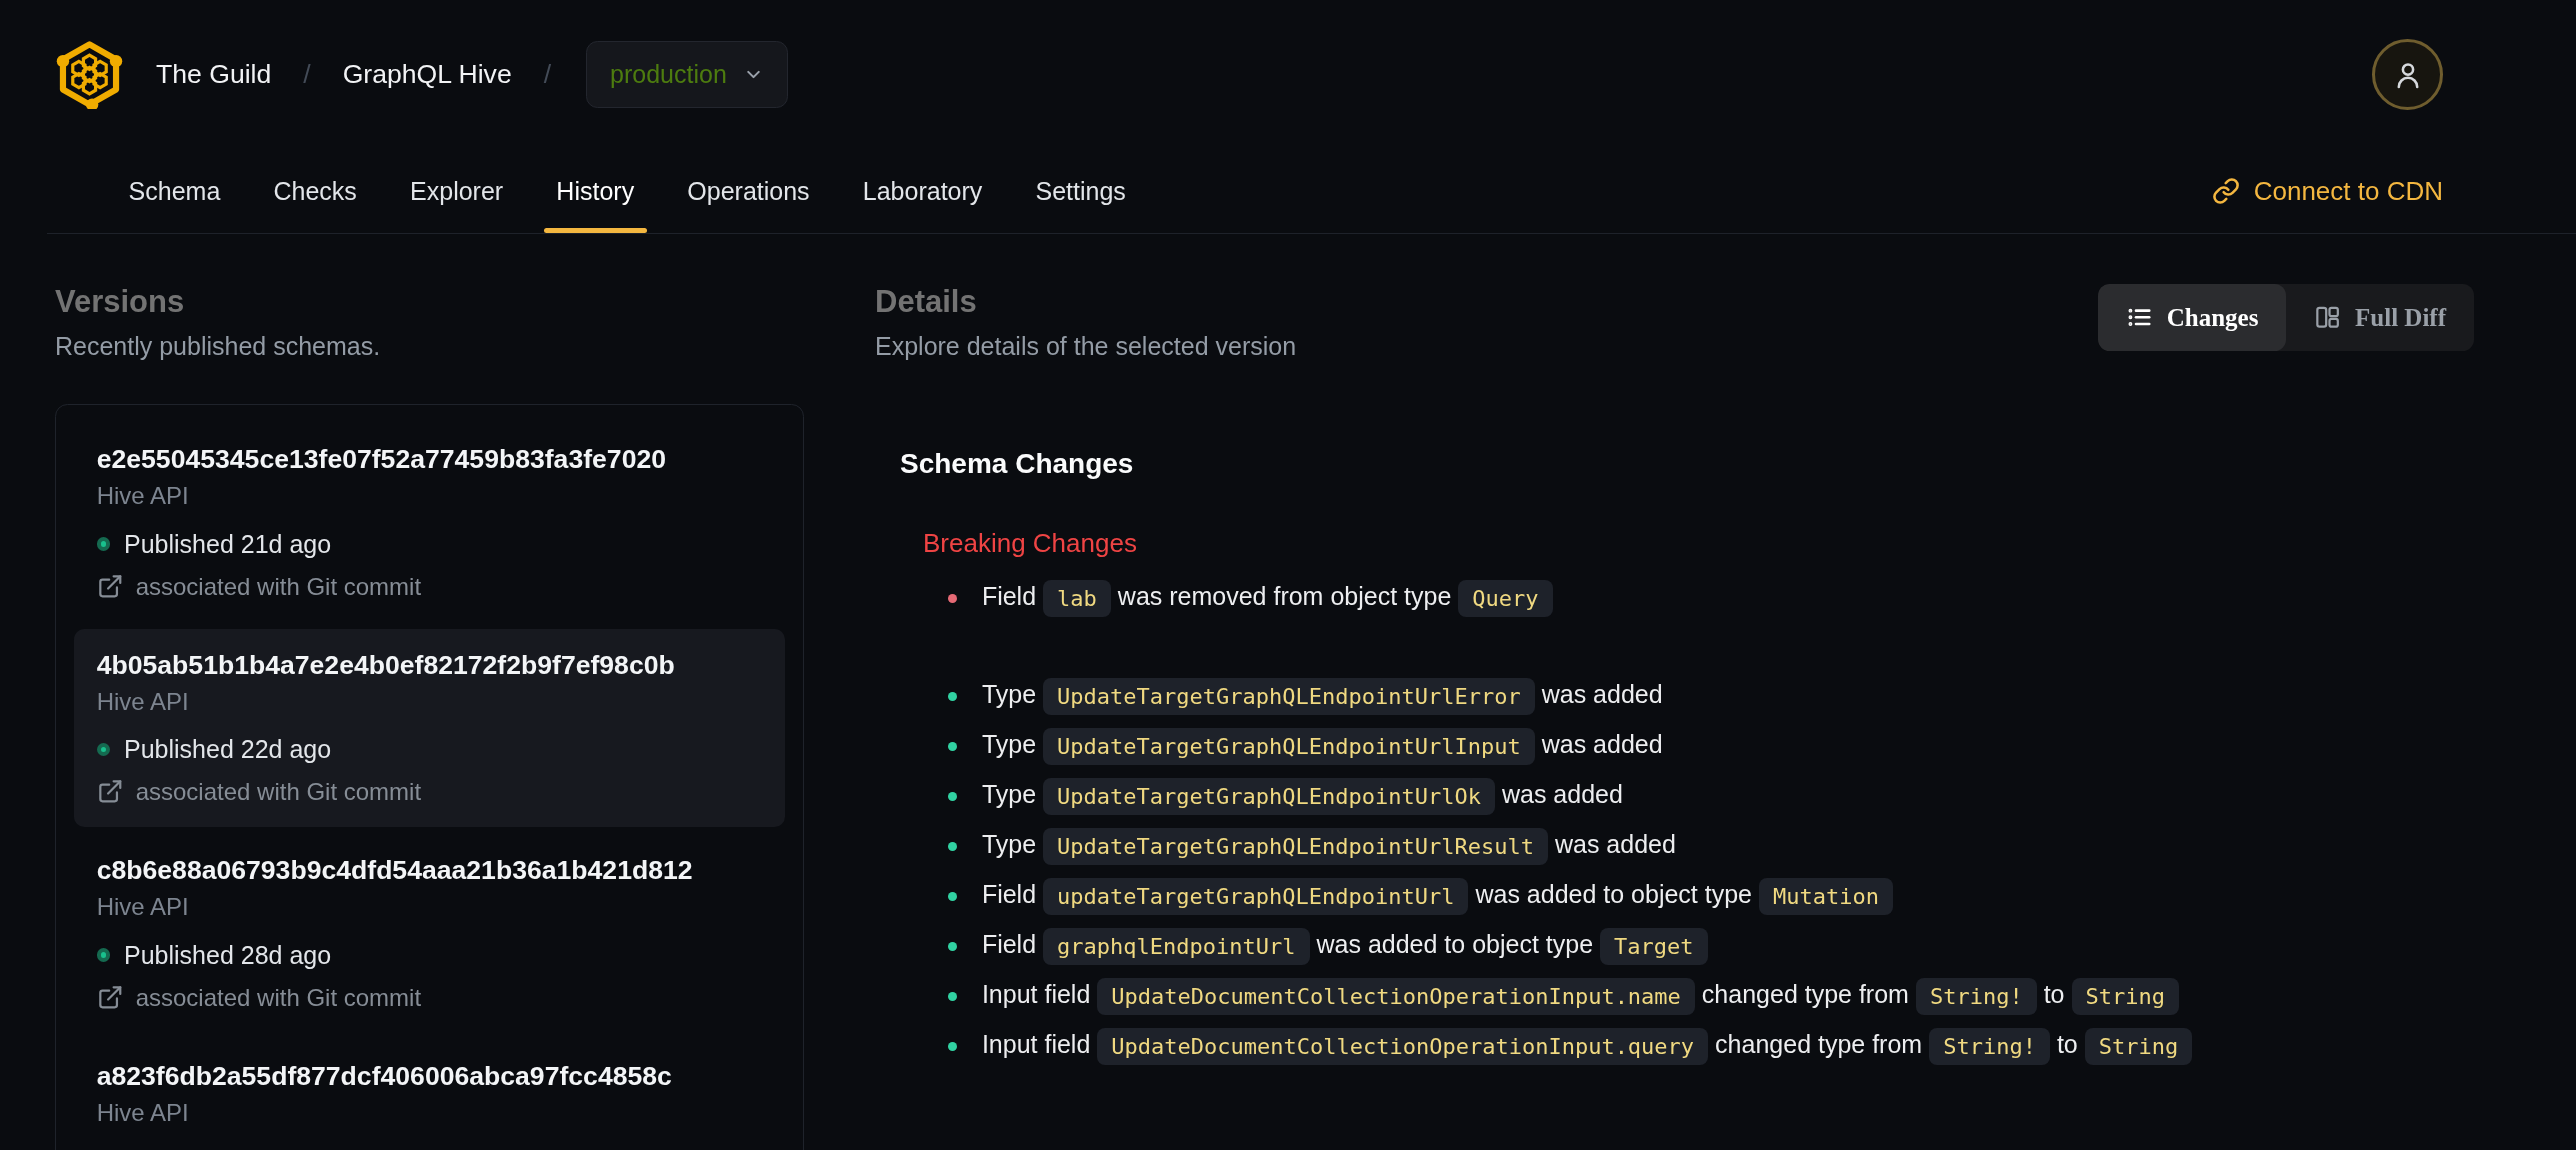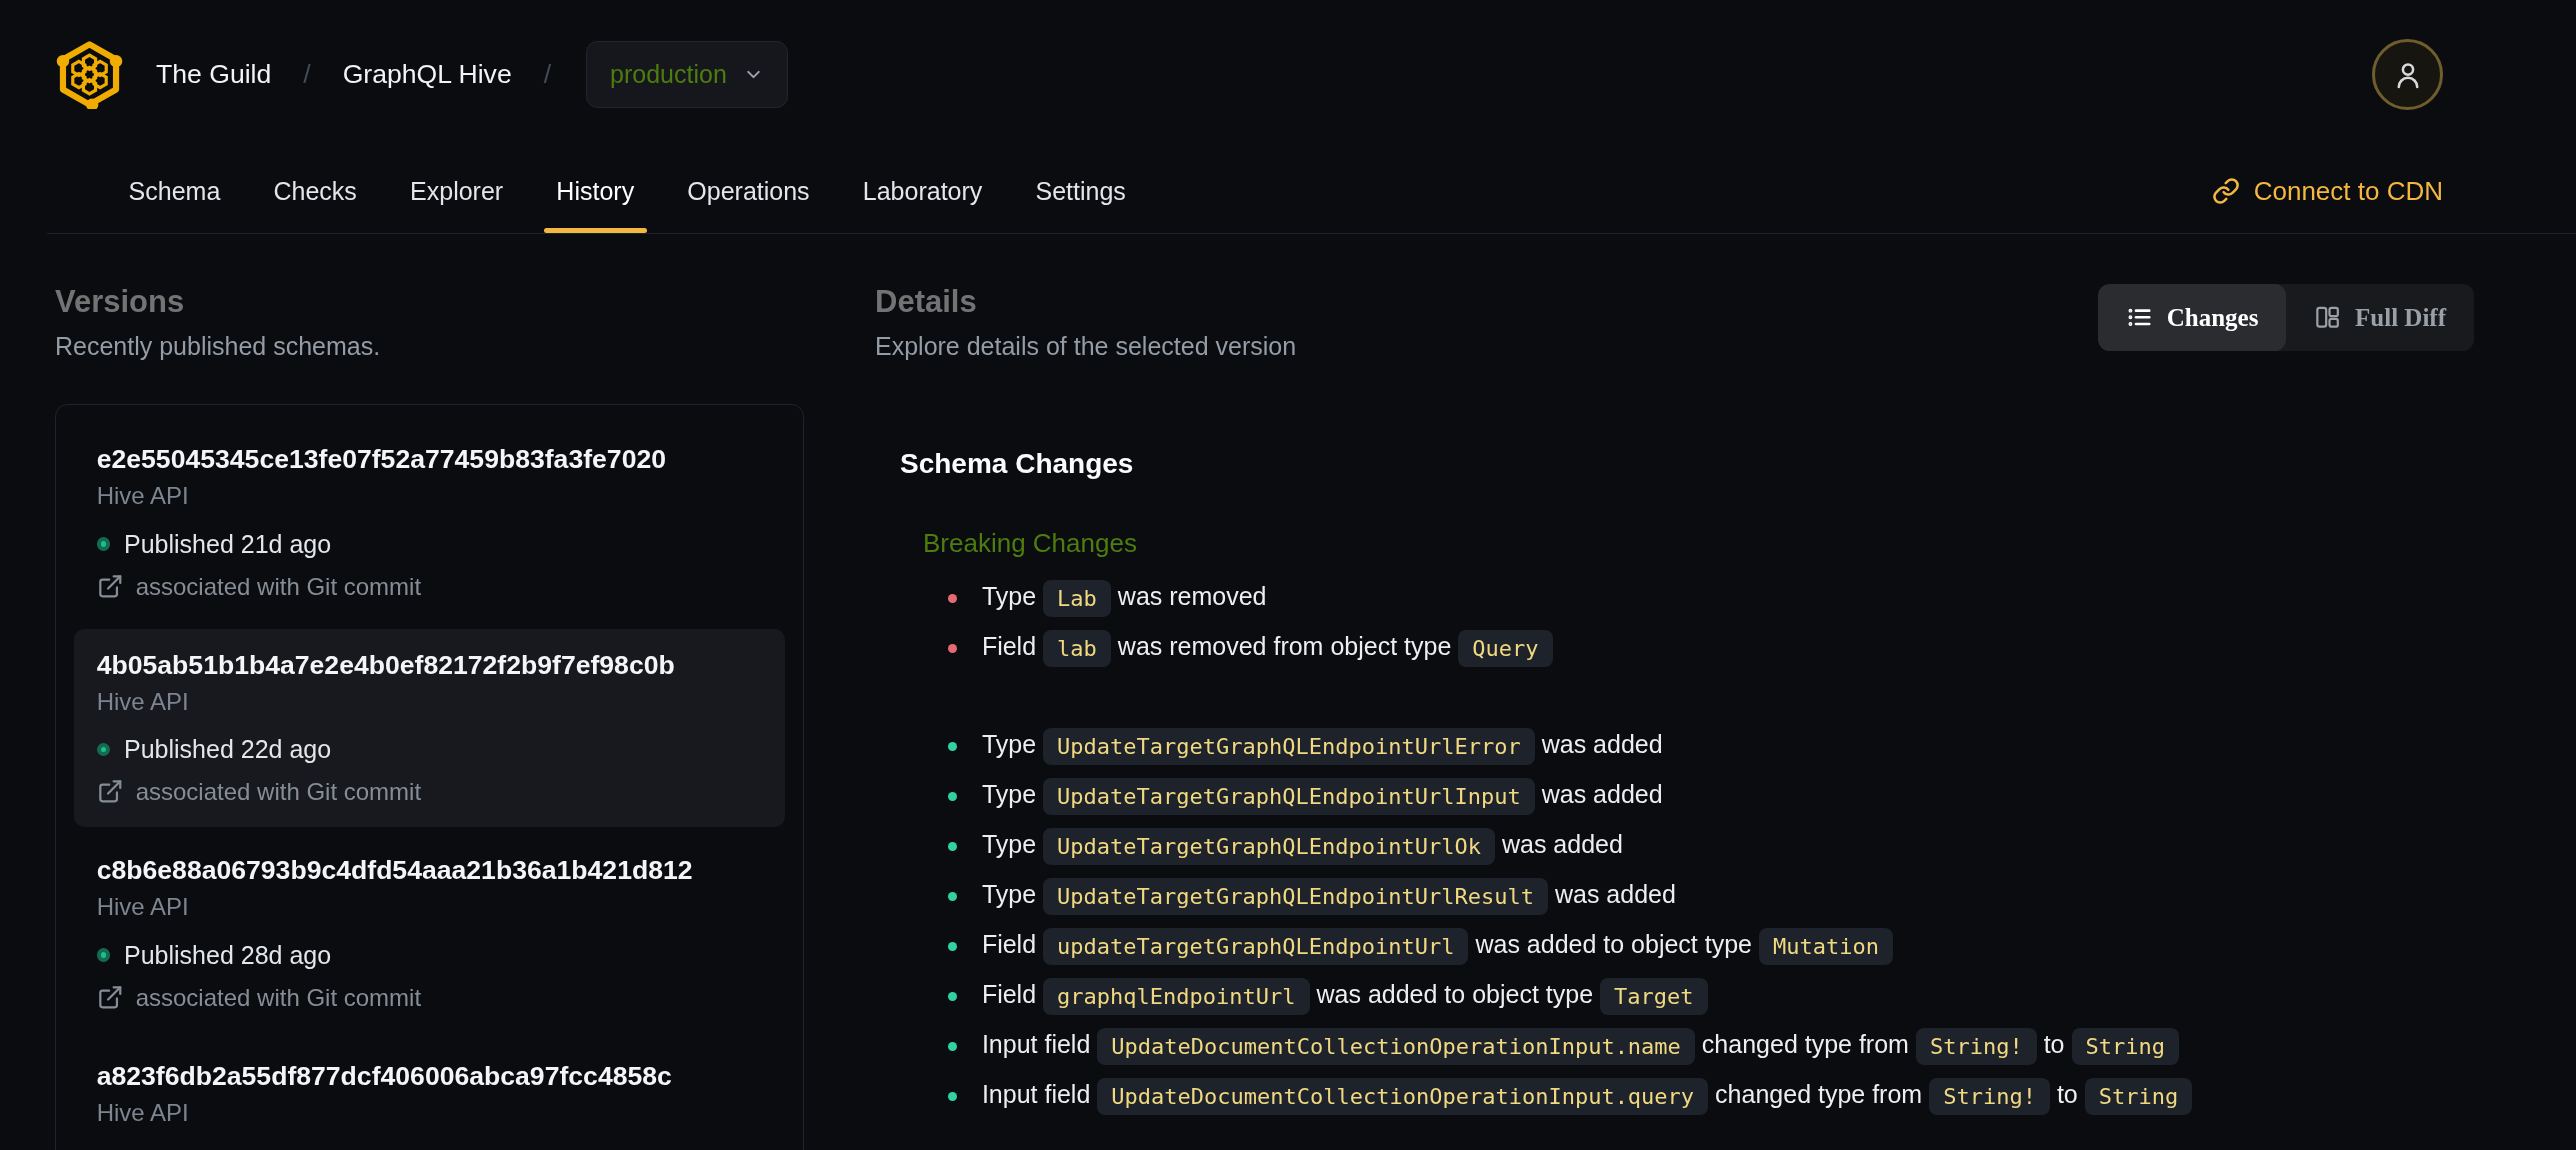--- a/index.html
+++ b/index.html
@@ -89,21 +89,21 @@
     background:none; border:none; cursor:pointer; border-radius:11.5px;
     font-family:Liberation Serif, serif;
   }
   .toggle-btn svg { stroke:#9aa0a8; }
   .toggle-btn.active { background:#2b2c2f; color:#ffffff; }
   .toggle-btn.active svg { stroke:#ffffff; }
   
   .schema-section { margin-top:87px; padding-left:25px; }
   .schema-title { font-size:28px; font-weight:700; color:#fafbfc; }
   .change-group { margin-top:48px; padding-left:23px; }
-  .group-title { font-size:26px; font-weight:500; color:#4d7c0f; }
+  .group-title { font-size:26px; font-weight:500; color:#ef4444; }
   .rows { margin-top:14px; padding-left:25px; }
   .change-row { height:50px; display:flex; align-items:center; }
   .bullet { width:8.9px; height:8.9px; border-radius:50%; margin-right:25px; flex:0 0 auto; }
   .breaking .bullet { background:#e66a75; }
   .safe .bullet { background:#31d2a2; }
   .segments { font-size:25px; color:#edeef0; white-space:nowrap; }
   .chip {
     display:inline-block; margin:0 7px; padding:6.2px 14px;
     background:#1e222a; border-radius:8px;
     font-family:"DejaVu Sans Mono","Liberation Mono",monospace;
@@ -285,24 +285,20 @@
     </div>
 
     <div class="schema-section">
       <h3 class="schema-title">Schema Changes</h3>
       <div>
           <div class="change-group breaking">
     <h4 class="group-title">Breaking Changes</h4>
     <div class="rows">
               <div class="change-row">
     <span class="bullet"></span>
-    <div class="segments"><span class="txt">Type</span><code class="chip">Lab</code><span class="txt">was removed</span></div>
-  </div>
-              <div class="change-row">
-    <span class="bullet"></span>
     <div class="segments"><span class="txt">Field</span><code class="chip">lab</code><span class="txt">was removed from object type</span><code class="chip">Query</code></div>
   </div>
             </div>
   </div>
           <div class="change-group safe">
     <div class="rows">
               <div class="change-row">
     <span class="bullet"></span>
     <div class="segments"><span class="txt">Type</span><code class="chip">UpdateTargetGraphQLEndpointUrlError</code><span class="txt">was added</span></div>
   </div>

